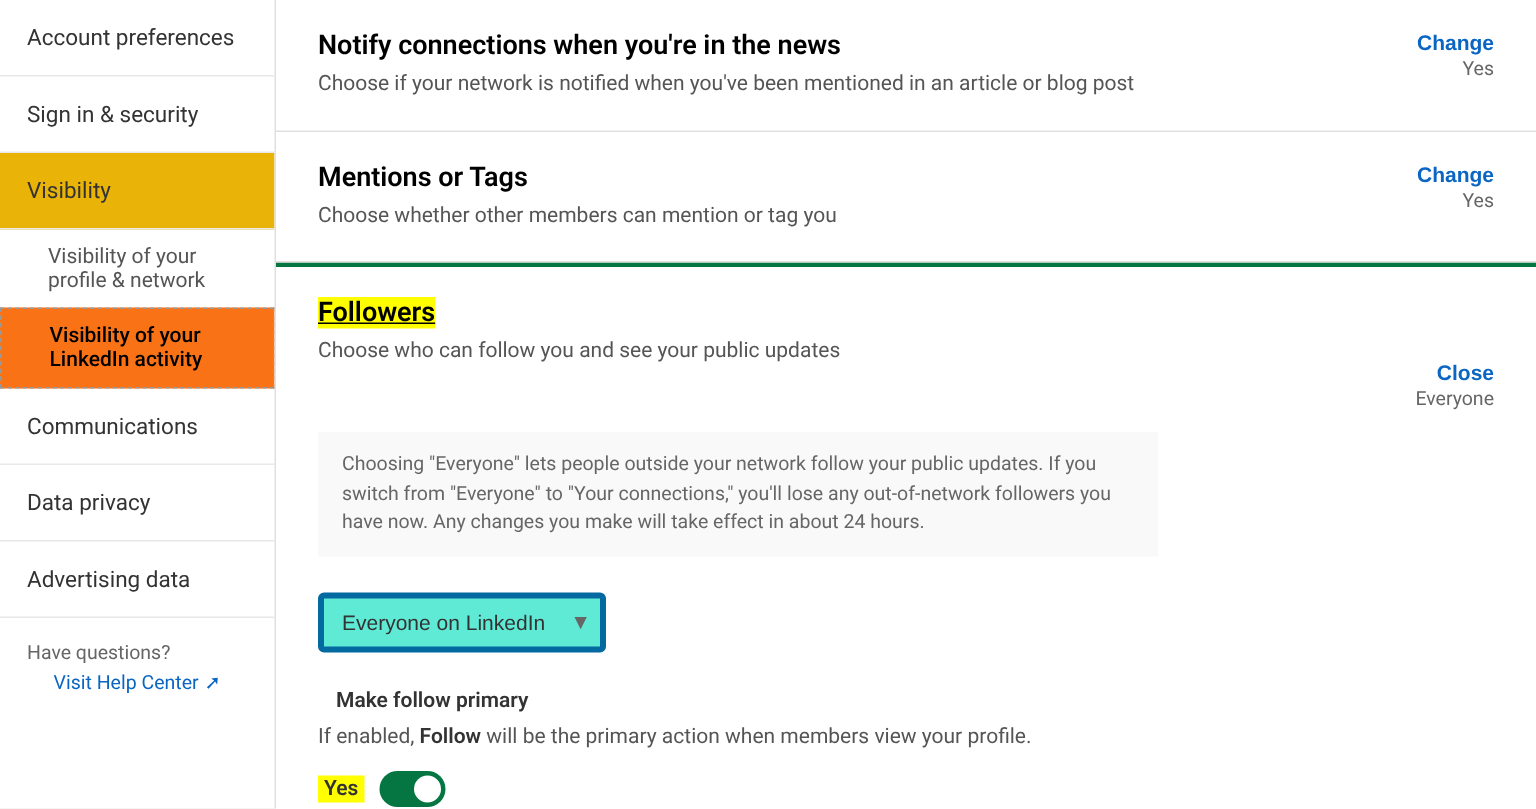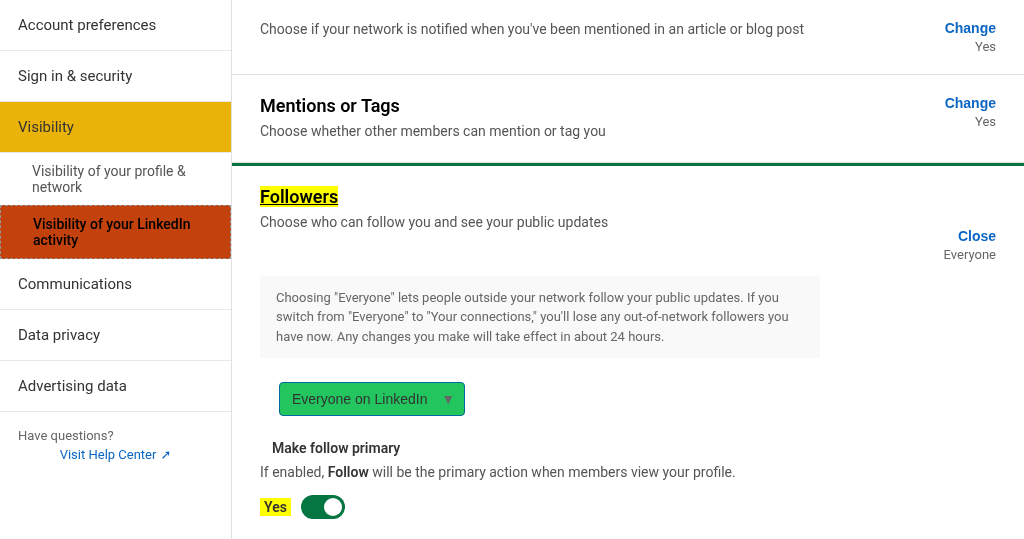--- a/index.html
+++ b/index.html
@@ -6,21 +6,21 @@
     body {
       font-family: -apple-system, BlinkMacSystemFont, 'Segoe UI', Roboto, sans-serif;
       font-size: 14px;
       color: #333;
       background: #f3f2ef;
       display: flex;
       height: 539px;
       overflow: hidden;
     }
     .sidebar {
-      width: 232px;
+      width: 184px;
       background: #fff;
       border-right: 1px solid #e0e0e0;
       flex-shrink: 0;
       padding-top: 0;
       overflow-y: auto;
     }
     .sidebar-item {
       padding: 16px 18px;
       cursor: pointer;
       border-bottom: 1px solid #e8e8e8;
@@ -28,21 +28,21 @@
       color: #333;
     }
     .sidebar-item.active-section { background: #eab308; }
     .sidebar-sub-item {
       padding: 10px 18px 10px 32px;
       cursor: pointer;
       font-size: 14px;
       color: #555;
     }
     .sidebar-sub-item.active {
-      background: #c2410c;
+      background: #f97316;
       border: 1px dashed #999;
       font-weight: 500;
       color: #000;
     }
     .sidebar-footer {
       padding: 16px 18px;
       color: #666;
       font-size: 13px;
     }
     .sidebar-footer a {
@@ -140,28 +140,27 @@
     }
     .select-wrapper {
       position: relative;
       display: inline-block;
       margin: 10px 0;
     }
     .followers-select {
       appearance: none;
       -webkit-appearance: none;
       padding: 8px 36px 8px 12px;
-      border: 1px solid #0369a1;
+      border: 4px solid #0369a1;
       border-radius: 4px;
       font-size: 14px;
       color: #333;
-      background: #22c55e;
+      background: #5eead4;
       cursor: pointer;
       min-width: 180px;
-      margin-left: 19px;
     }
     .select-arrow {
       position: absolute;
       right: 10px;
       top: 50%;
       transform: translateY(-50%);
       pointer-events: none;
       color: #666;
     }
     .make-follow-primary {
@@ -244,20 +243,21 @@
       <span>➚</span>
     </a>
   </div>
 </nav>
 
 <main class="main-content">
 
   <div class="section">
     <div class="section-header">
       <div>
+        <div class="section-title">Notify connections when you're in the news</div>
         <div class="section-desc">Choose if your network is notified when you've been mentioned in an article or blog post</div>
       </div>
       <div class="section-action">
         <button class="change-btn">Change</button>
         <div class="action-value">Yes</div>
       </div>
     </div>
   </div>
 
   <div class="section">

